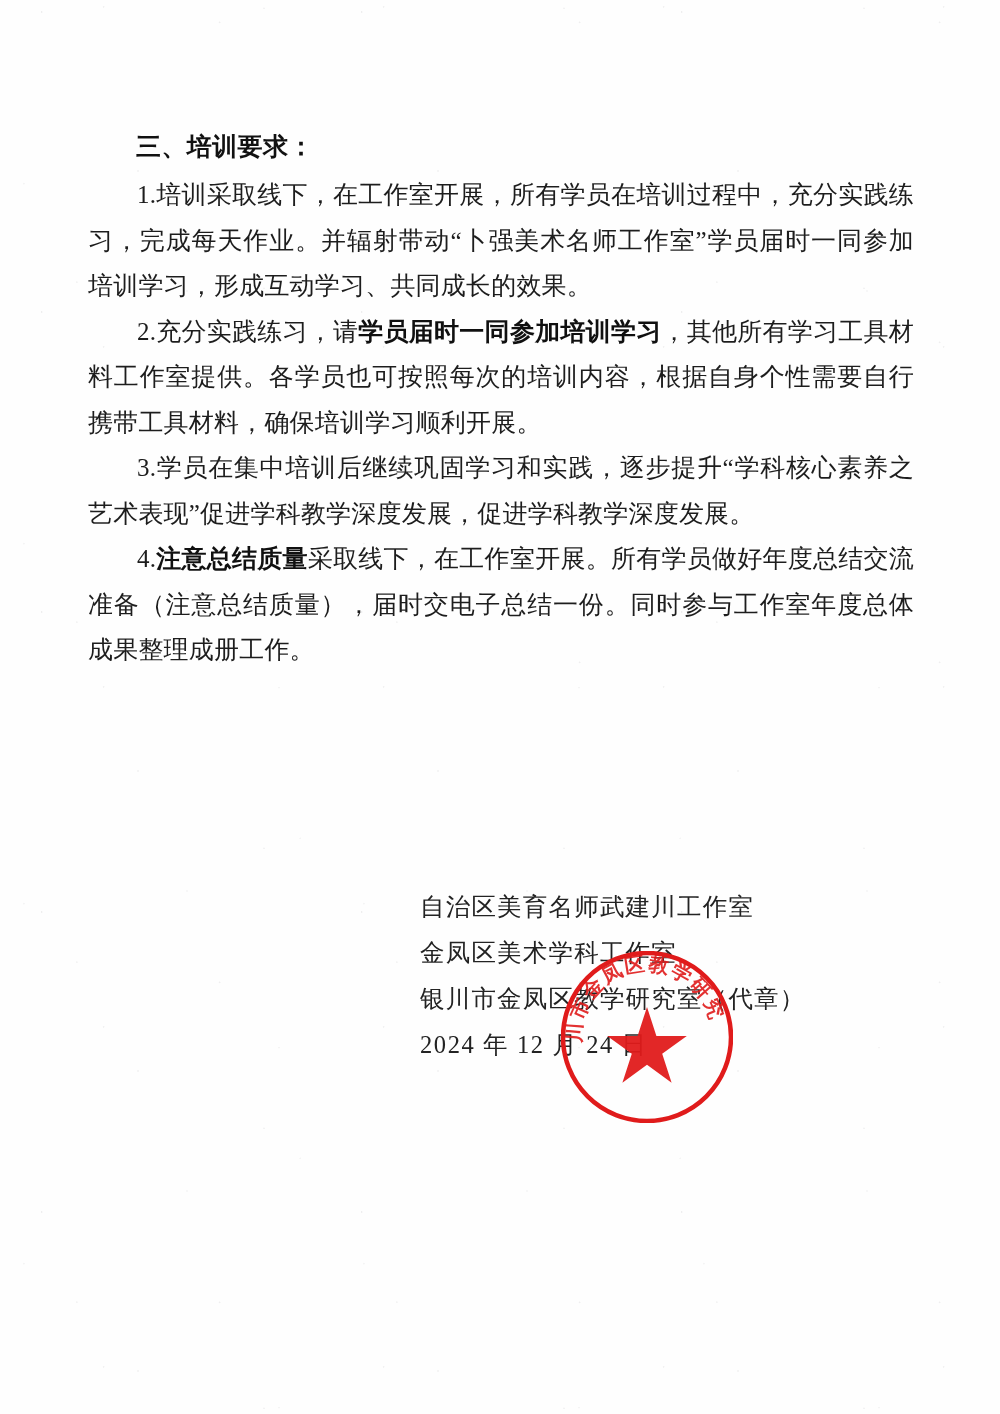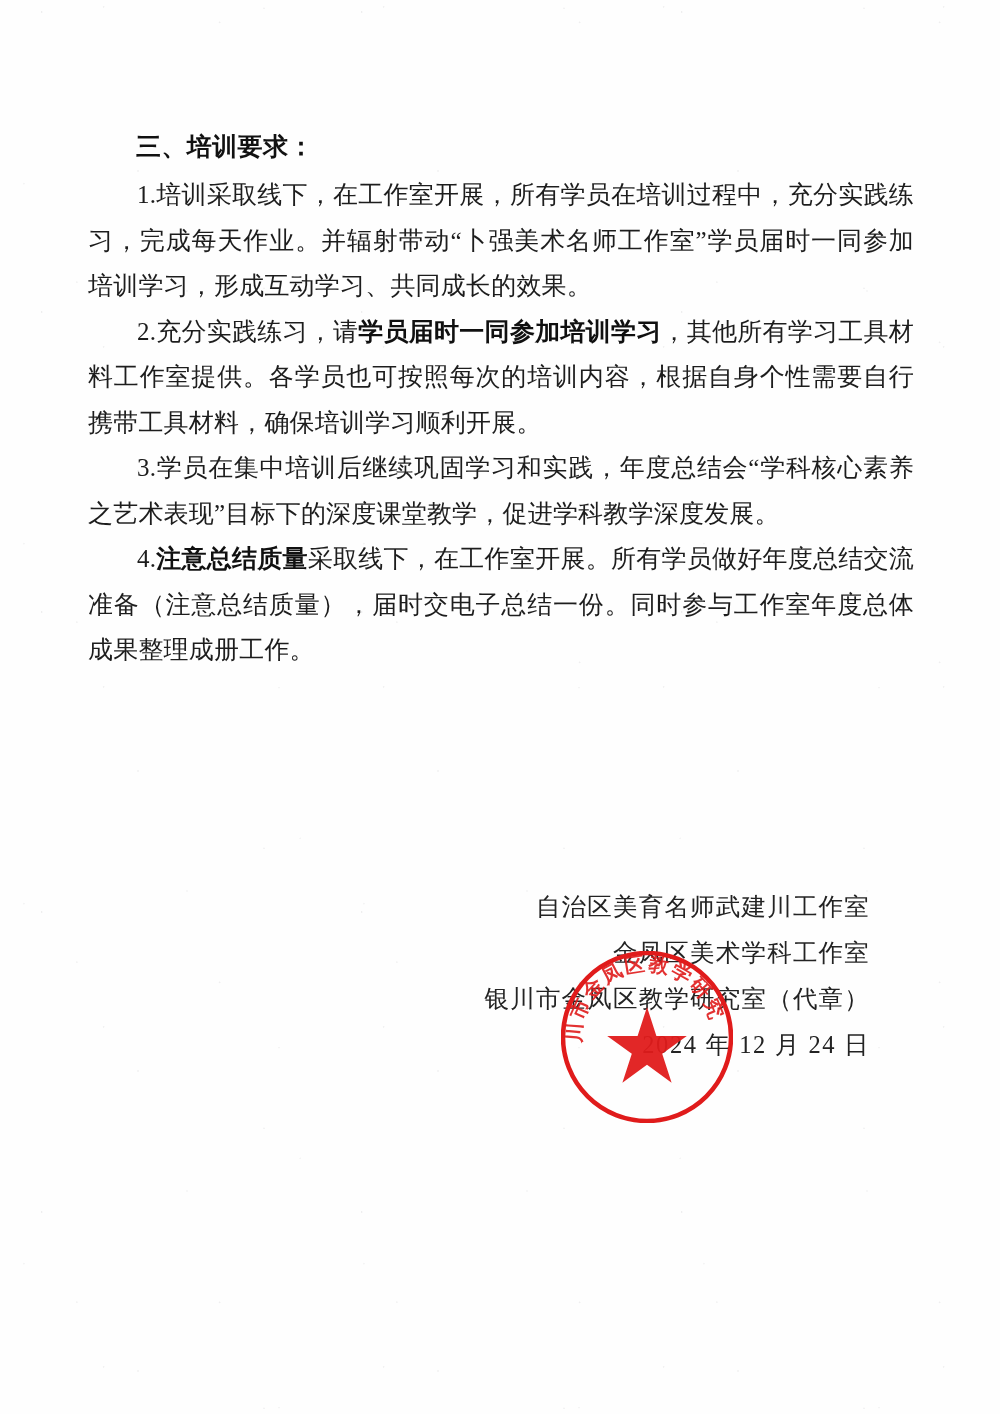--- a/index.html
+++ b/index.html
@@ -79,21 +79,21 @@
   .para .num {
     font-family: "Liberation Serif", serif;
   }
 
   
   #signature-block {
     position: absolute;
     left: 420px;
     top: 884px;
     width: 450px;
-    text-align: right;
+    text-align: left;
   }
   .sign-line {
     font-size: 24.5px;
     line-height: 46px;
     letter-spacing: 1.2px;
     color: #232323;
     white-space: nowrap;
   }
   .sign-date {
     font-size: 24.5px;
@@ -126,21 +126,21 @@
 <div id="page">
 
   <div id="scan-noise"></div>
 
   <div id="body-block">
 
     <p class="section-heading">三、培训要求：</p>
 
     <p class="para"><span class="num">1.</span><span>培训采取线下，在工作室开展，所有学员在培训过程中，充分实践练习，完成每天作业。并辐射带动“卜强美术名师工作室”学员届时一同参加培训学习，形成互动学习、共同成长的效果。</span></p>
     <p class="para"><span class="num">2.</span><span>充分实践练习，请</span><span class="b">学员届时一同参加培训学习</span><span>，其他所有学习工具材料工作室提供。各学员也可按照每次的培训内容，根据自身个性需要自行携带工具材料，确保培训学习顺利开展。</span></p>
-    <p class="para"><span class="num">3.</span><span>学员在集中培训后继续巩固学习和实践，年度总结会“学科核心素养之艺术表现”目标下的深度课堂教学，促进学科教学深度发展。</span></p>
+    <p class="para"><span class="num">3.</span><span>学员在集中培训后继续巩固学习和实践，逐步提升“学科核心素养之艺术表现”促进学科教学深度发展，促进学科教学深度发展。</span></p>
     <p class="para"><span class="num">4.</span><span class="b">注意总结质量</span><span>采取线下，在工作室开展。所有学员做好年度总结交流准备（注意总结质量），届时交电子总结一份。同时参与工作室年度总体成果整理成册工作。</span></p>
 
   </div>
 
   <div id="signature-block">
     <div class="sign-line">自治区美育名师武建川工作室</div>
     <div class="sign-line">金凤区美术学科工作室</div>
     <div class="sign-line">银川市金凤区教学研究室（代章）</div>
     <div class="sign-date">2024 年 12 月 24 日</div>
   </div>

